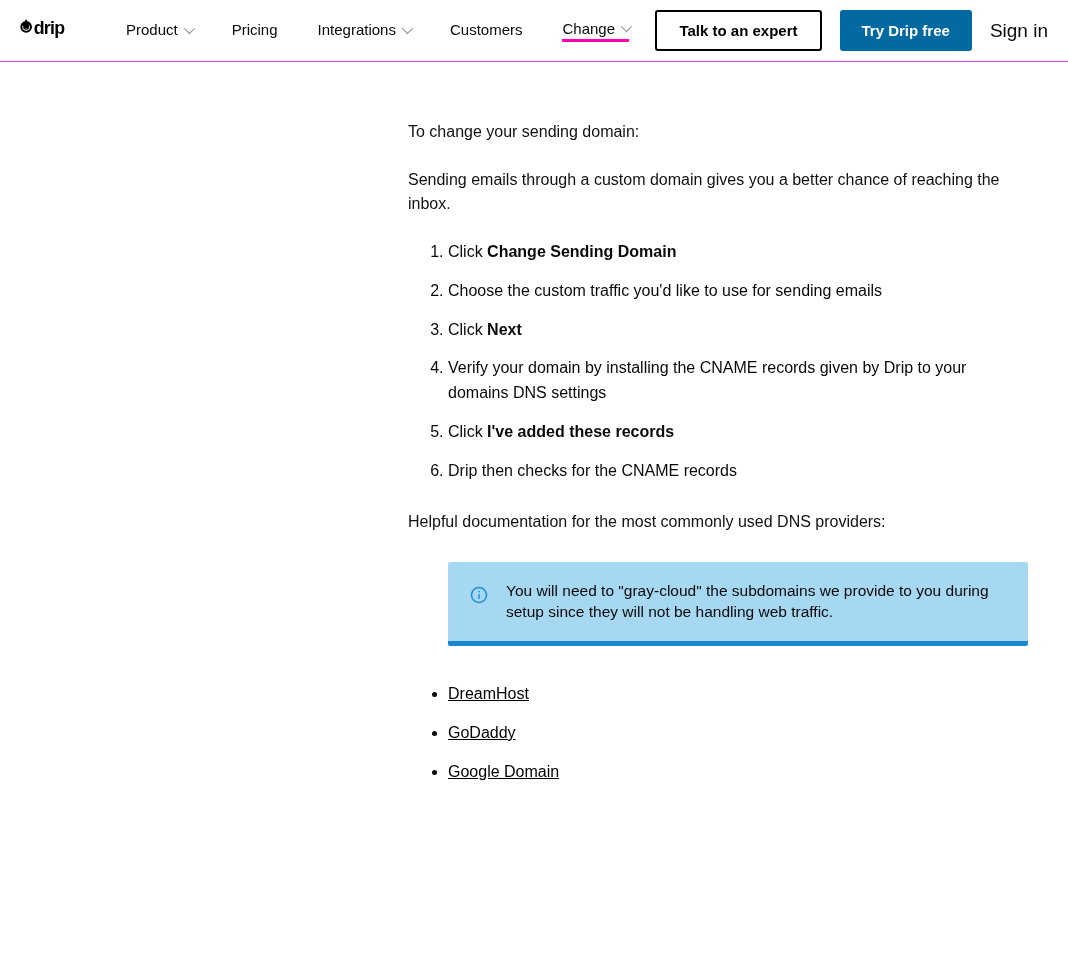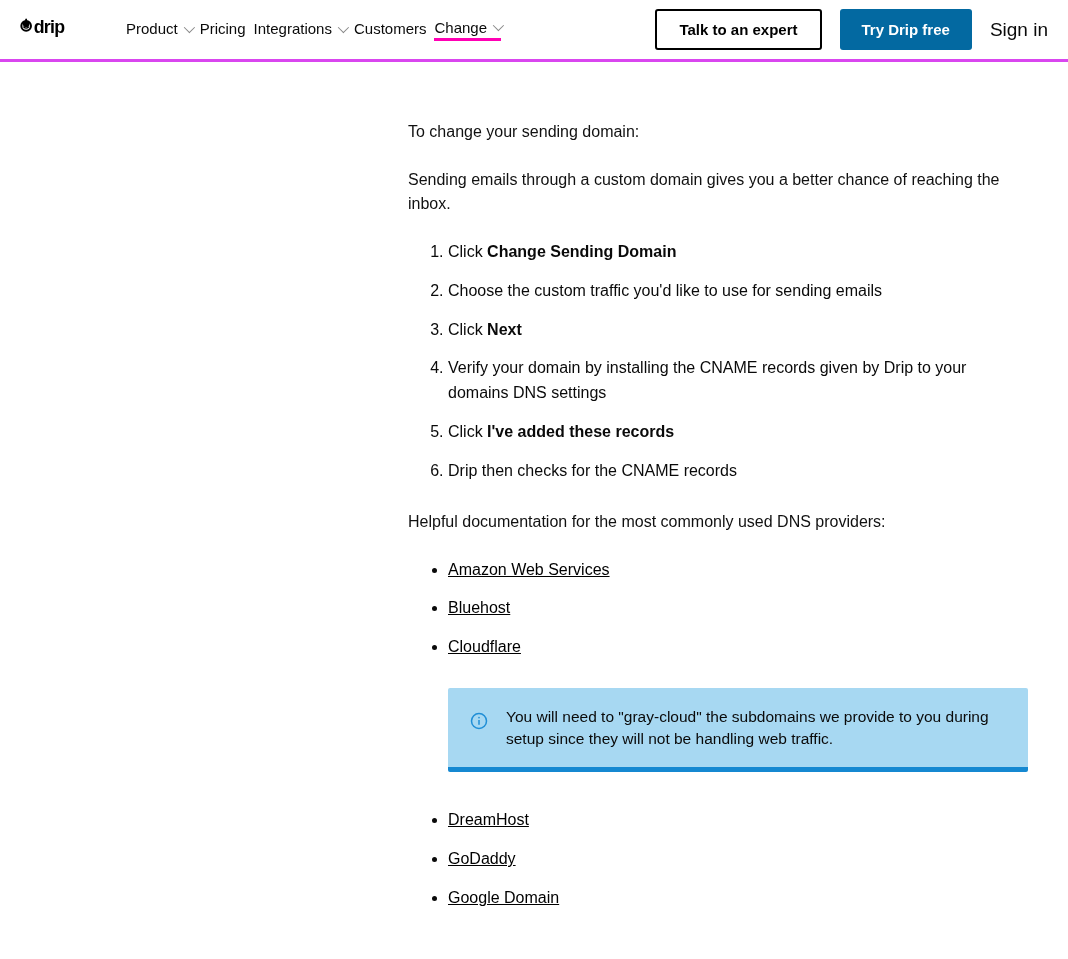--- a/index.html
+++ b/index.html
@@ -6,34 +6,34 @@
   body {
     font-family: -apple-system, BlinkMacSystemFont, "Segoe UI", Helvetica, Arial, sans-serif;
     color: #0a0a0a;
     background: #fff;
     width: 1068px;
   }
   header {
     display: flex;
     align-items: center;
     padding: 14px 20px 14px 20px;
-    border-bottom: 3px solid #d946ef;
+    border-bottom: 1px solid #d946ef;
     height: 62px;
   }
   .logo {
     width: 82px;
     height: 30px;
     display: flex;
     align-items: center;
     margin-right: 24px;
   }
   .nav {
     display: flex;
     align-items: center;
-    gap: 8px;
+    gap: 40px;
     flex: 1;
   }
   .nav-item {
     font-size: 15px;
     font-weight: 500;
     color: #0a0a0a;
     cursor: pointer;
     display: inline-flex;
     align-items: center;
     gap: 6px;
@@ -199,25 +199,20 @@
     </li>
     <li>Verify your domain by installing the CNAME records given by Drip to your domains DNS settings</li>
     <li>
       <span>Click </span><span class="bold">I've added these records</span>
     </li>
     <li>Drip then checks for the CNAME records</li>
   </ol>
 
   <p class="para">Helpful documentation for the most commonly used DNS providers:</p>
 
-  <ul>
-    <li><span class="link">Amazon Web Services</span></li>
-    <li><span class="link">Bluehost</span></li>
-    <li><span class="link">Cloudflare</span></li>
-  </ul>
 
   <div class="callout">
     <span class="info-icon">
       <svg width="18" height="18" viewBox="0 0 24 24" fill="none" stroke="#1f8ed6" stroke-width="2">
         <circle cx="12" cy="12" r="10"></circle>
         <line x1="12" y1="10.5" x2="12" y2="17"></line>
         <circle cx="12" cy="7.5" r="1.1" fill="#1f8ed6" stroke="none"></circle>
       </svg>
     </span>
     <div class="text">You will need to "gray-cloud" the subdomains we provide to you during setup since they will not be handling web traffic.</div>

